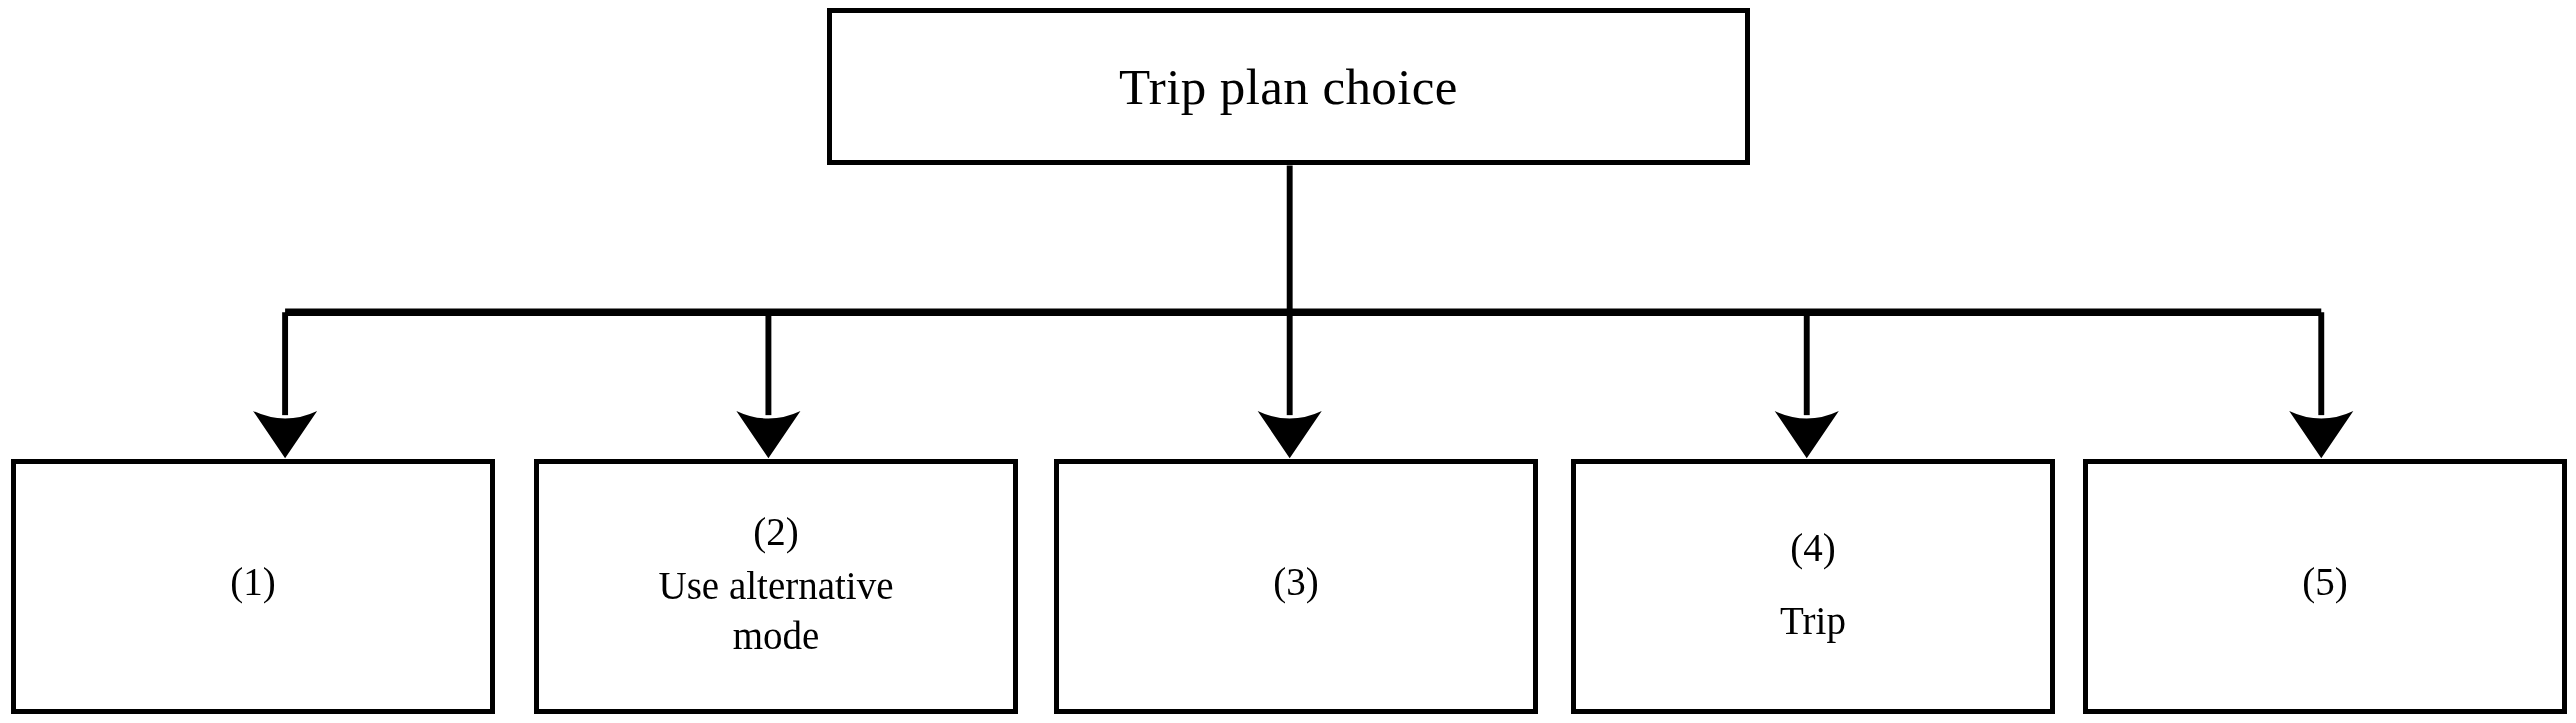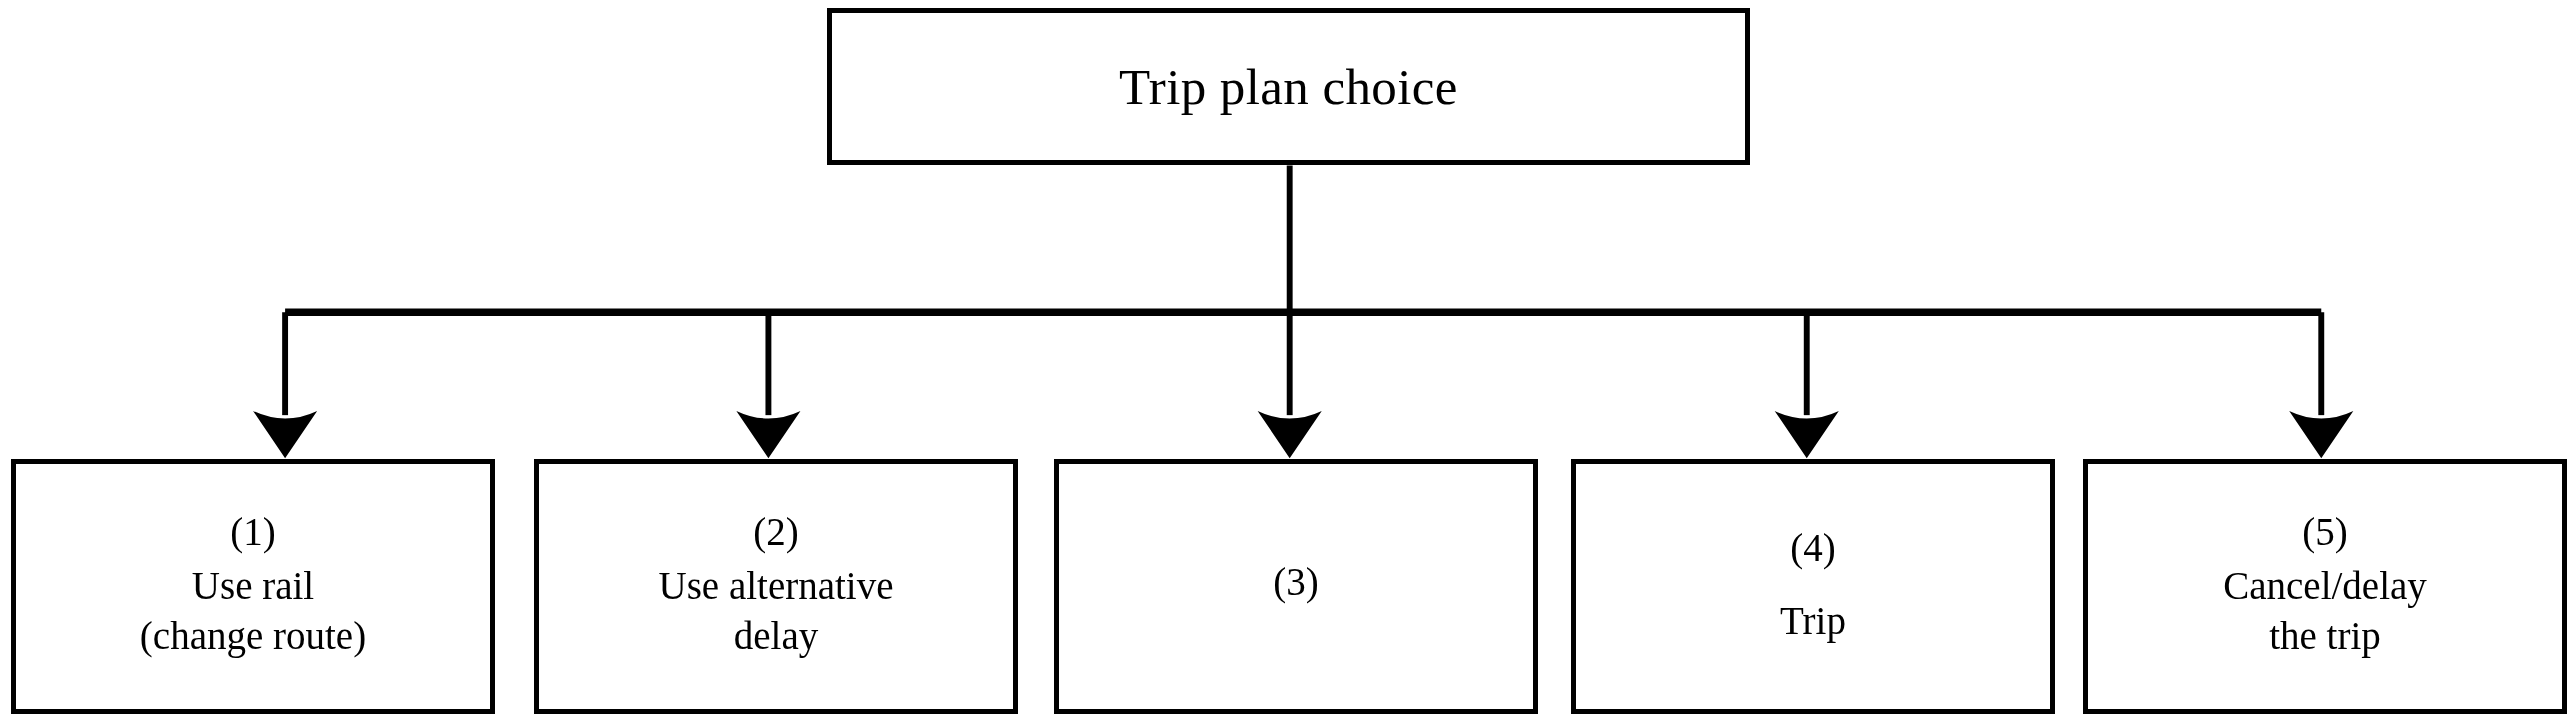--- a/index.html
+++ b/index.html
@@ -100,39 +100,35 @@
     <line x1="2752" y1="370" x2="2752" y2="492" stroke="#000000" stroke-width="7"></line>
     <path d="M 2714 487 Q 2752 505 2790 487 L 2752 543 Z" fill="#000000"></path>
   </svg>
 
   <div class="node-box root-box">
     <div class="root-label">Trip plan choice</div>
   </div>
 
   <div class="node-box leaf-box leaf-b1">
     <div class="leaf-index">(1)</div>
-    <div class="leaf-text">Use rail
-(change route)</div>
   </div>
 
   <div class="node-box leaf-box leaf-b2">
     <div class="leaf-index">(2)</div>
     <div class="leaf-text">Use alternative
-delay</div>
+mode</div>
   </div>
 
   <div class="node-box leaf-box leaf-b3">
     <div class="leaf-index">(3)</div>
   </div>
 
   <div class="node-box leaf-box leaf-b4">
     <div class="leaf-index">(4)</div>
     <div class="leaf-text">Trip</div>
   </div>
 
   <div class="node-box leaf-box leaf-b5">
     <div class="leaf-index">(5)</div>
-    <div class="leaf-text">Cancel/delay
-the trip</div>
   </div>
 
 </div>
 
 
 </body></html>

